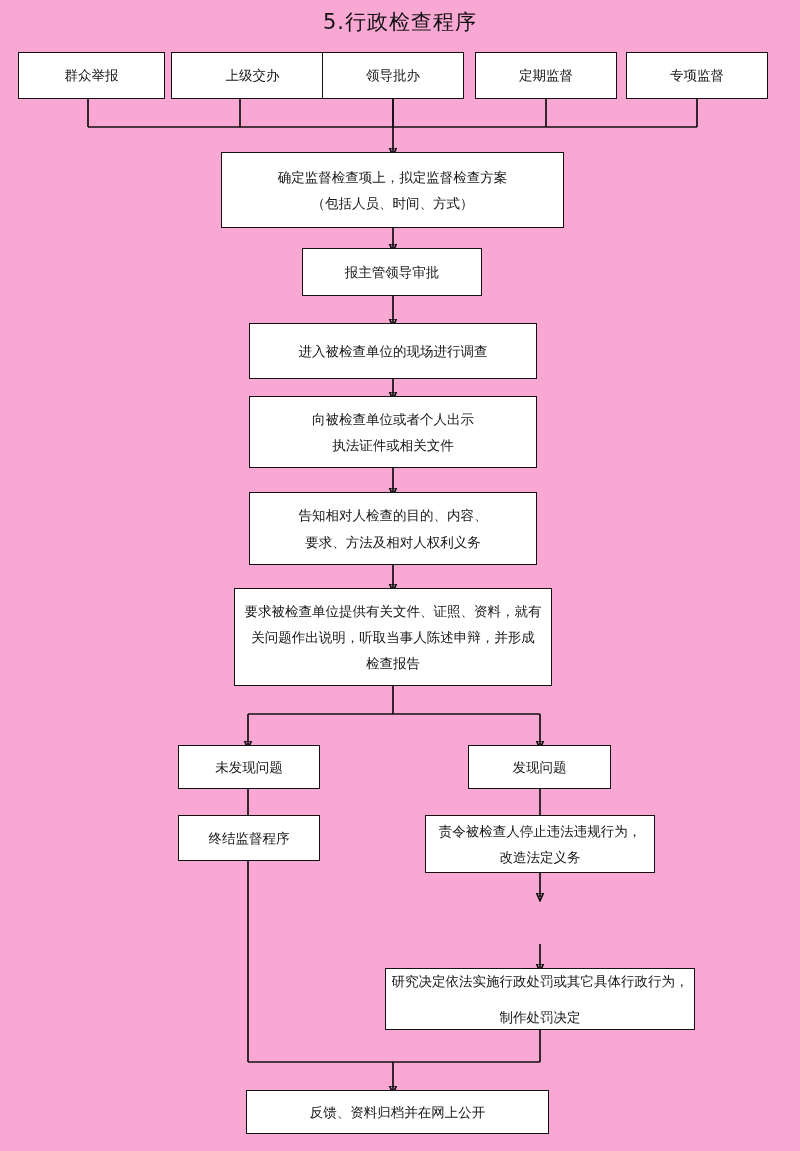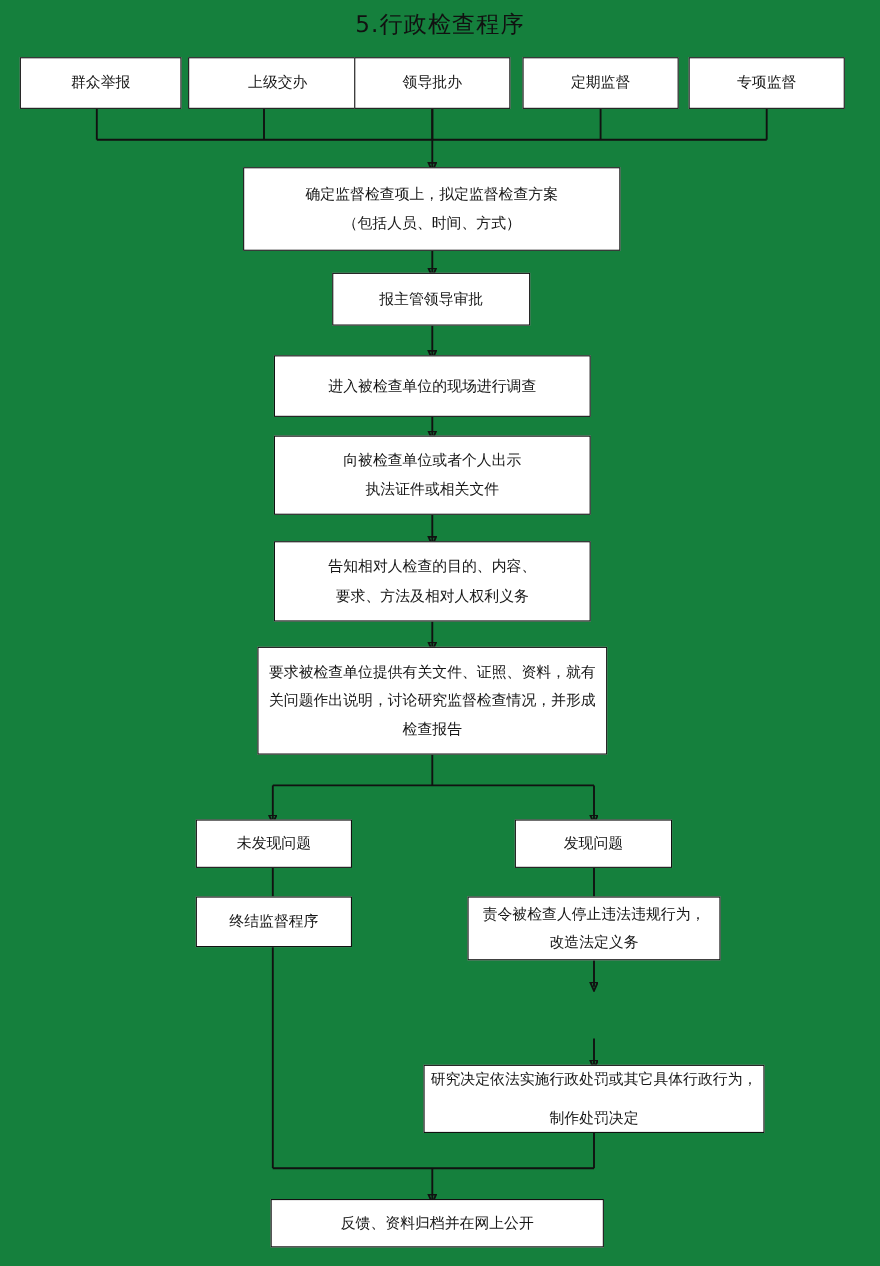--- a/index.html
+++ b/index.html
@@ -9,21 +9,21 @@
     background: #ffffff;
   }
   body {
     font-family: "DejaVu Sans", "Liberation Sans", sans-serif;
     color: #1a1a1a;
   }
   #flow-root {
     position: relative;
     width: 800px;
     height: 1151px;
-    background: #15803d;
+    background: #f9a8d4;
     overflow: hidden;
   }
   .title {
     position: absolute;
     left: 0;
     top: 8px;
     width: 800px;
     text-align: center;
     font-size: 21px;
     letter-spacing: 1px;
@@ -142,21 +142,21 @@
     <span class="ln">执法证件或相关文件</span>
   </div>
 
   <div class="node" style="left:249px; top:492px; width:288px; height:73px;">
     <span class="ln">告知相对人检查的目的、内容、</span>
     <span class="ln">要求、方法及相对人权利义务</span>
   </div>
 
   <div class="node" style="left:234px; top:588px; width:318px; height:98px;align-items:center;">
     <span class="ln">要求被检查单位提供有关文件、证照、资料，就有</span>
-    <span class="ln">关问题作出说明，讨论研究监督检查情况，并形成</span>
+    <span class="ln">关问题作出说明，听取当事人陈述申辩，并形成</span>
     <span class="ln">检查报告</span>
   </div>
 
   <div class="node" style="left:178px; top:745px; width:142px; height:44px;">
     <span class="ln">未发现问题</span>
   </div>
 
   <div class="node" style="left:468px; top:745px; width:143px; height:44px;">
     <span class="ln">发现问题</span>
   </div>

